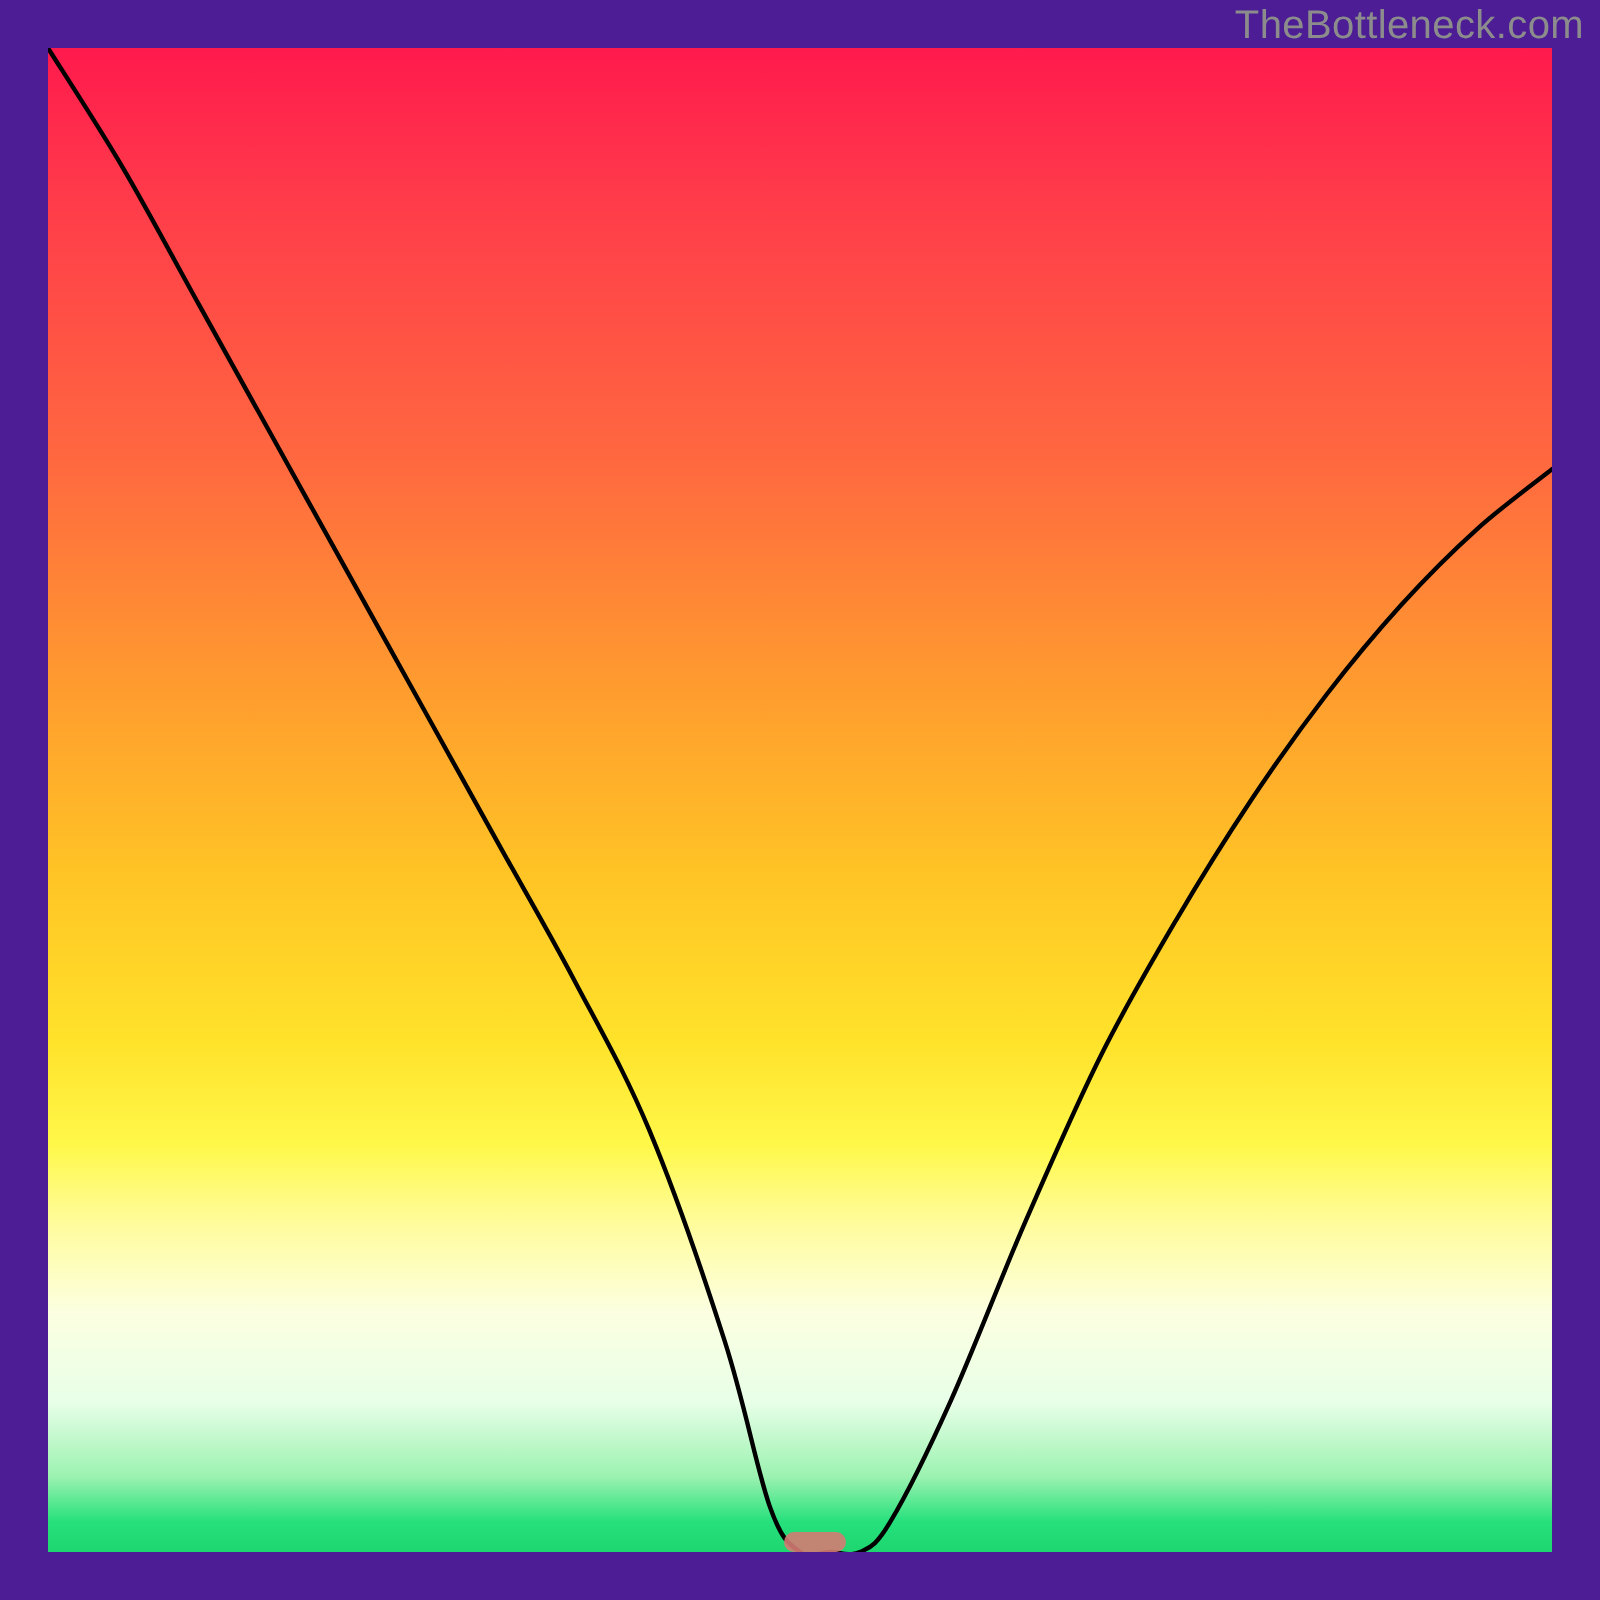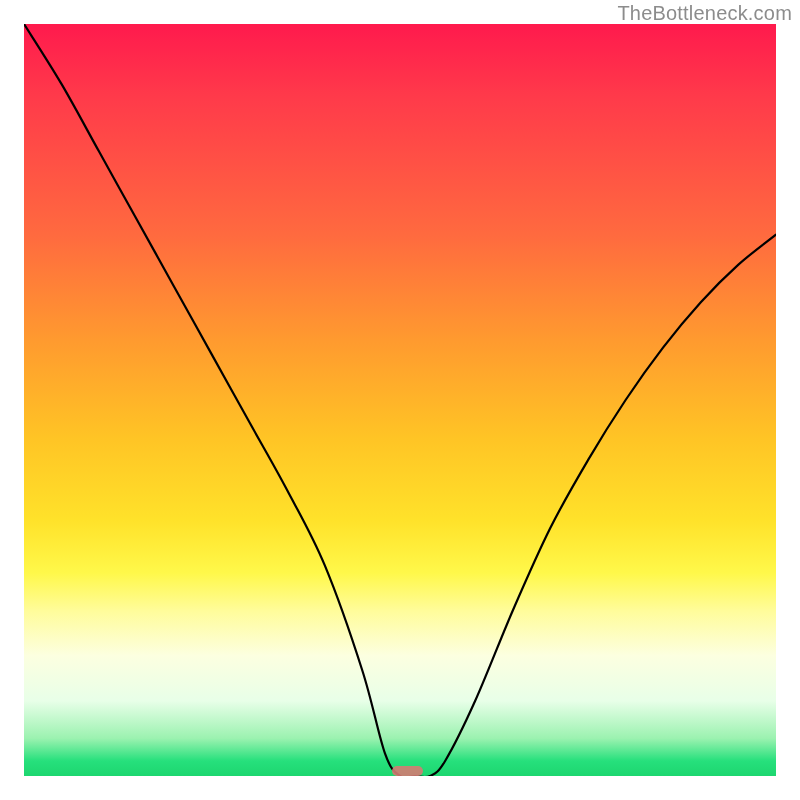--- a/index.html
+++ b/index.html
@@ -10,21 +10,21 @@
     background: #000;
     overflow: hidden;
     font-family: Arial, Helvetica, sans-serif;
   }
   .frame {
     position: absolute;
     top: 0;
     left: 0;
     width: 800px;
     height: 800px;
-    background: #ffffff;
+    background: #4c1d95;
   }
   .plot-area {
     position: absolute;
     top: 24px;
     left: 24px;
     width: 752px;
     height: 752px;
     
     background: linear-gradient(
       to bottom,

